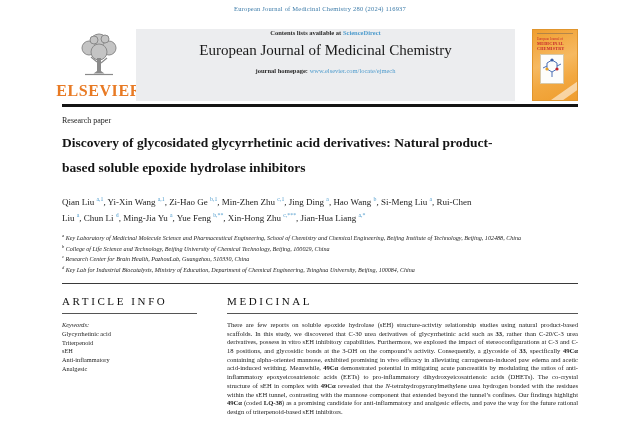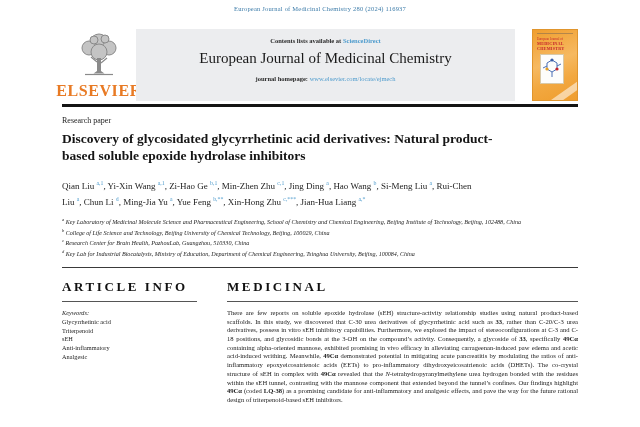--- a/index.html
+++ b/index.html
@@ -22,21 +22,21 @@
   .content{margin:0 62px;width:516px;}
 
   .citation{
     padding-top:5px;text-align:center;
     font-size:6.5px;color:var(--citation-blue);letter-spacing:.2px;
   }
 
   .header-row{display:flex;margin-top:17px;height:72px;}
   .logo-box{width:74px;display:flex;flex-direction:column;align-items:center;justify-content:flex-end;padding-bottom:1px;}
   .logo-text{font-size:16px;font-weight:bold;color:var(--elsevier-orange);letter-spacing:.6px;margin-top:1px;}
-  .banner{flex:1;background:var(--banner-gray);text-align:center;padding-top:8px;}
+  .banner{flex:1;background:var(--banner-gray);text-align:center;}
   .banner-line1{font-size:6.5px;font-weight:bold;color:#2b2b2b;}
   .banner-line1 .lnk{color:var(--link-blue);}
   .banner-title{font-size:15px;color:#1a1a1a;margin-top:6px;}
   .banner-line3{font-size:6.5px;margin-top:8px;font-weight:bold;color:#2b2b2b;}
   .banner-line3 .lnk{color:var(--link-blue);font-weight:normal;}
   a.lnk{text-decoration:none;cursor:pointer;}
 
   .cover-box{
     width:46px;margin-left:17px;position:relative;overflow:hidden;
     background:linear-gradient(160deg,#f09e2e 0%,#f6b961 45%,#f2a840 70%,#ef9d2e 100%);
@@ -45,31 +45,31 @@
   .cover-top-rule{position:absolute;top:3px;left:4px;right:4px;height:1px;background:#8a7050;opacity:.6;}
   .cover-title{position:absolute;top:7px;left:4px;right:2px;color:var(--cover-red);line-height:1.25;}
   .cover-title .c1{font-size:3.2px;display:block;}
   .cover-title .c2{font-size:4.2px;font-weight:bold;display:block;letter-spacing:.2px;}
   .cover-panel{position:absolute;top:24px;left:7px;width:24px;height:30px;background:#fdfdfb;border:1px solid #d8c9a8;}
   .cover-ribbon{position:absolute;bottom:2px;right:-8px;width:40px;height:7px;background:rgba(255,255,255,.55);transform:rotate(-35deg);}
 
   .black-bar{height:3px;background:#141414;margin-top:3px;}
 
   .type-label{font-size:8px;margin-top:9px;}
-  .article-title{font-size:13.5px;line-height:17px;margin-top:5px;max-width:432px;color:#151515;}
+  .article-title{font-size:13.5px;line-height:25px;margin-top:5px;max-width:432px;color:#151515;}
   .authors{font-size:9px;line-height:13px;margin-top:13px;max-width:414px;}
   .authors sup{font-size:5.8px;color:var(--link-blue);}
   .affiliations{margin-top:7px;font-style:italic;font-size:6.1px;line-height:7.7px;color:#222;}
   .affiliations sup{font-size:4.4px;}
 
   .info-rule{border:none;border-top:1px solid #3a3a3a;margin-top:8px;}
   .columns{display:flex;margin-top:11px;}
   .col-left{width:135px;flex-shrink:0;}
   .col-right{flex:1;margin-left:30px;}
-  .sec-heading{font-size:13px;font-weight:bold;letter-spacing:2.6px;color:#111;}
+  .sec-heading{font-size:11px;font-weight:normal;letter-spacing:2.6px;color:#111;}
   .heading-rule{border:none;border-top:1px solid #555;margin-top:6px;margin-bottom:7px;}
   .kw-label{font-style:italic;font-size:6.3px;line-height:8.8px;}
   .kw-item{font-size:6.3px;line-height:8.8px;}
   .abstract-text{font-size:6.6px;line-height:8.7px;text-align:justify;color:#1b1b1b;}
   .abstract-text .b{font-weight:bold;}
   .abstract-text .i{font-style:italic;}
 </style>
 </head>
 <body>
 

